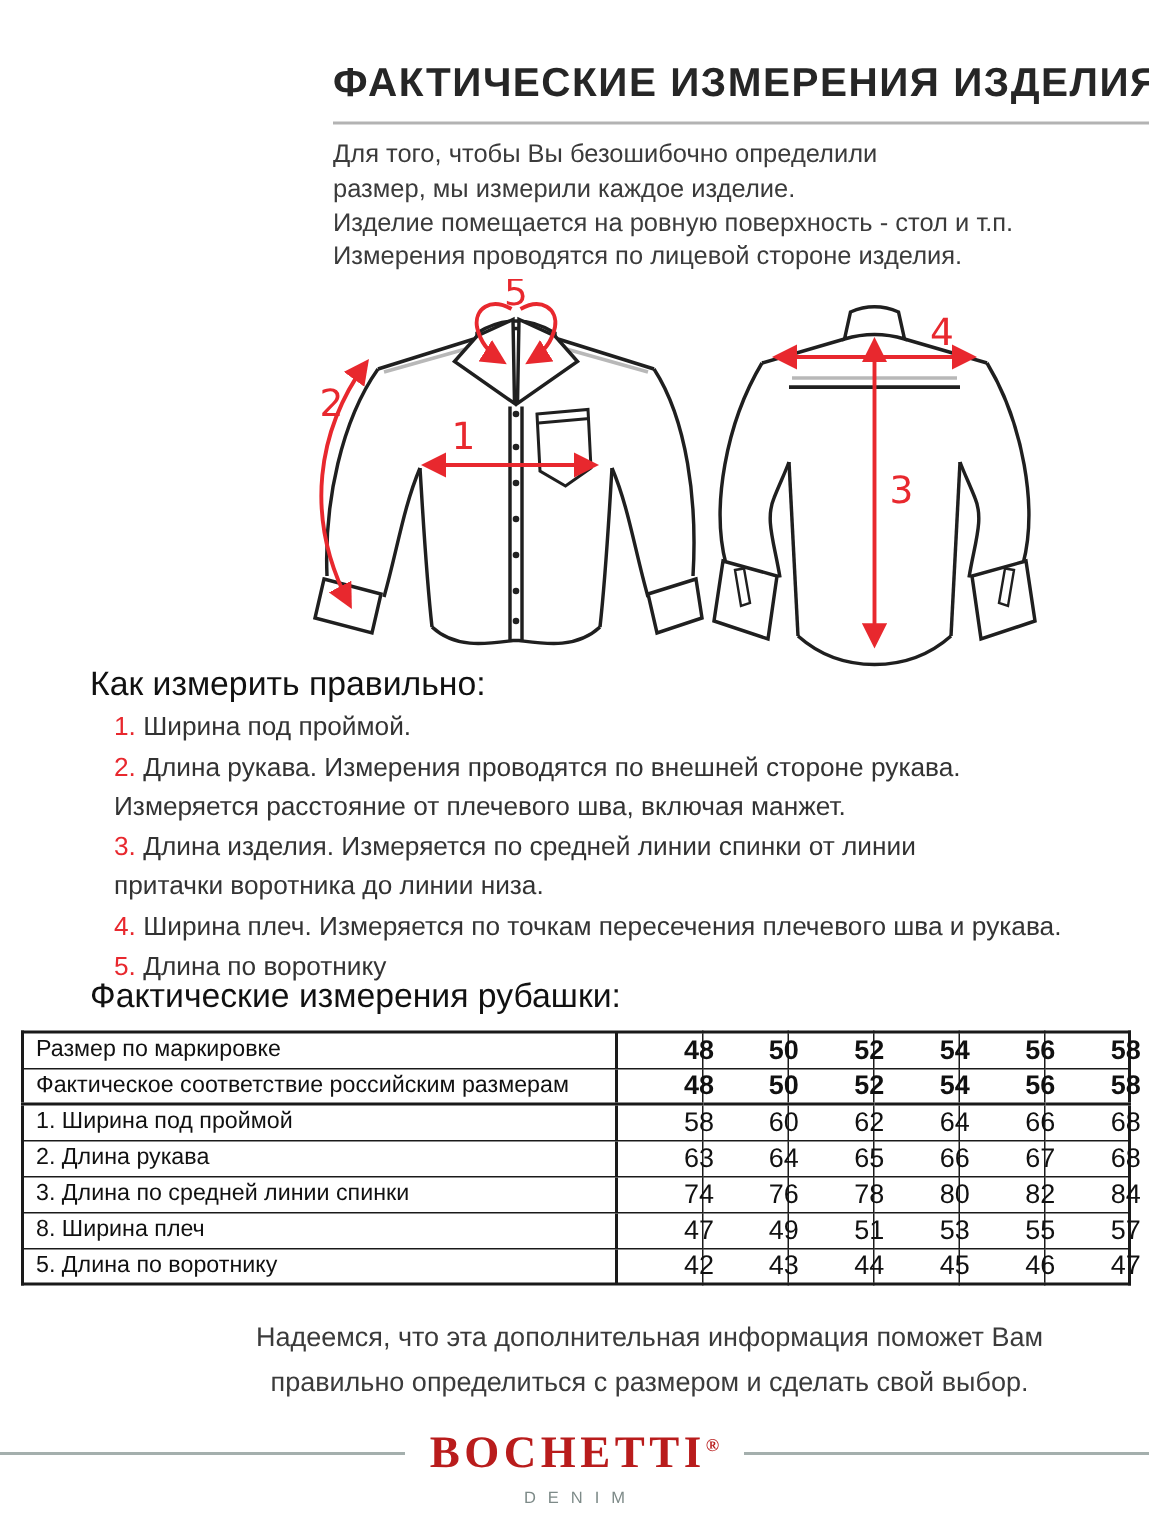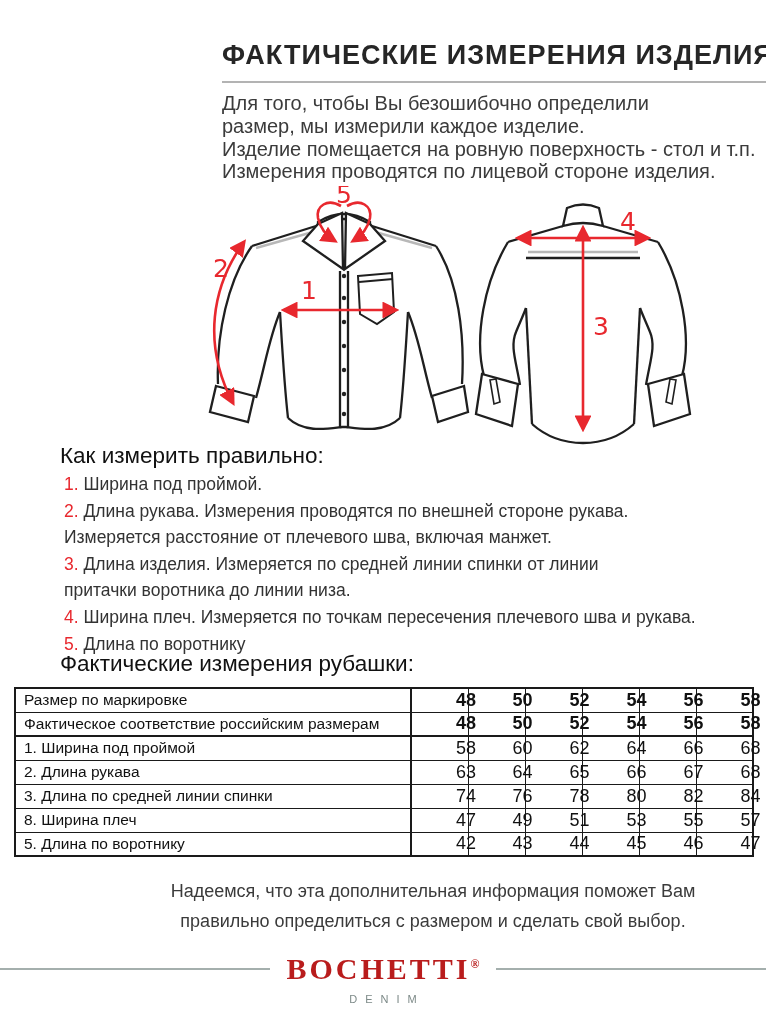--- a/index.html
+++ b/index.html
@@ -16,36 +16,36 @@
     position:absolute; left:222px; top:40px;
     font-size:27px; font-weight:600; letter-spacing:1px;
     color:#262626; white-space:nowrap;
   }
   .title-divider {
     position:absolute; left:222px; top:81px; width:544px; height:2px;
     background:#b3b3b3;
   }
   .intro {
     position:absolute; left:222px; top:92px;
-    font-size:20px; line-height:22.8px; color:#3b3b3b;
+    font-size:17px; line-height:22.8px; color:#3b3b3b;
     white-space:nowrap;
   }
   .diagram-front { position:absolute; left:192px; top:186px; }
   .diagram-back  { position:absolute; left:468px; top:196px; }
 
   .section-heading {
     position:absolute; left:60px;
     font-size:22.5px; font-weight:normal; color:#111;
     white-space:nowrap;
   }
   .heading-howto { top:443px; }
   .heading-table { top:651px; }
 
   .howto-list {
-    position:absolute; left:64px; top:471px;
+    position:absolute; left:76px; top:471px;
     font-size:17.5px; line-height:26.6px; color:#333;
     white-space:nowrap;
   }
   .howto-list .num { color:#e8282e; }
 
   table.size-table {
     position:absolute; left:14px; top:687px; width:738px;
     border-collapse:collapse; table-layout:fixed;
     border:2px solid #1a1a1a;
   }

